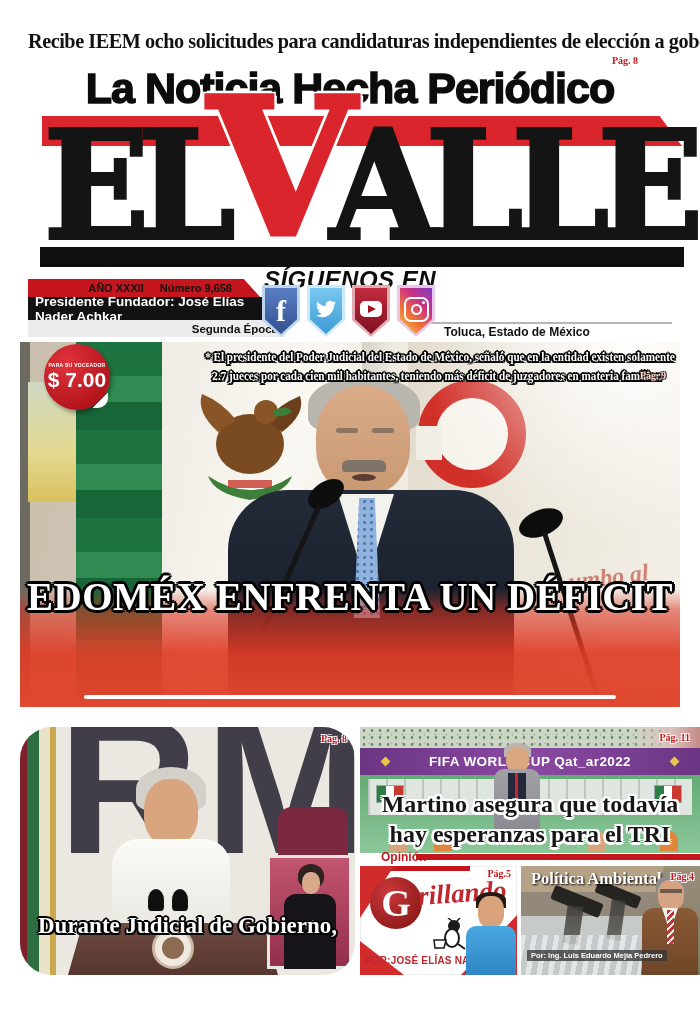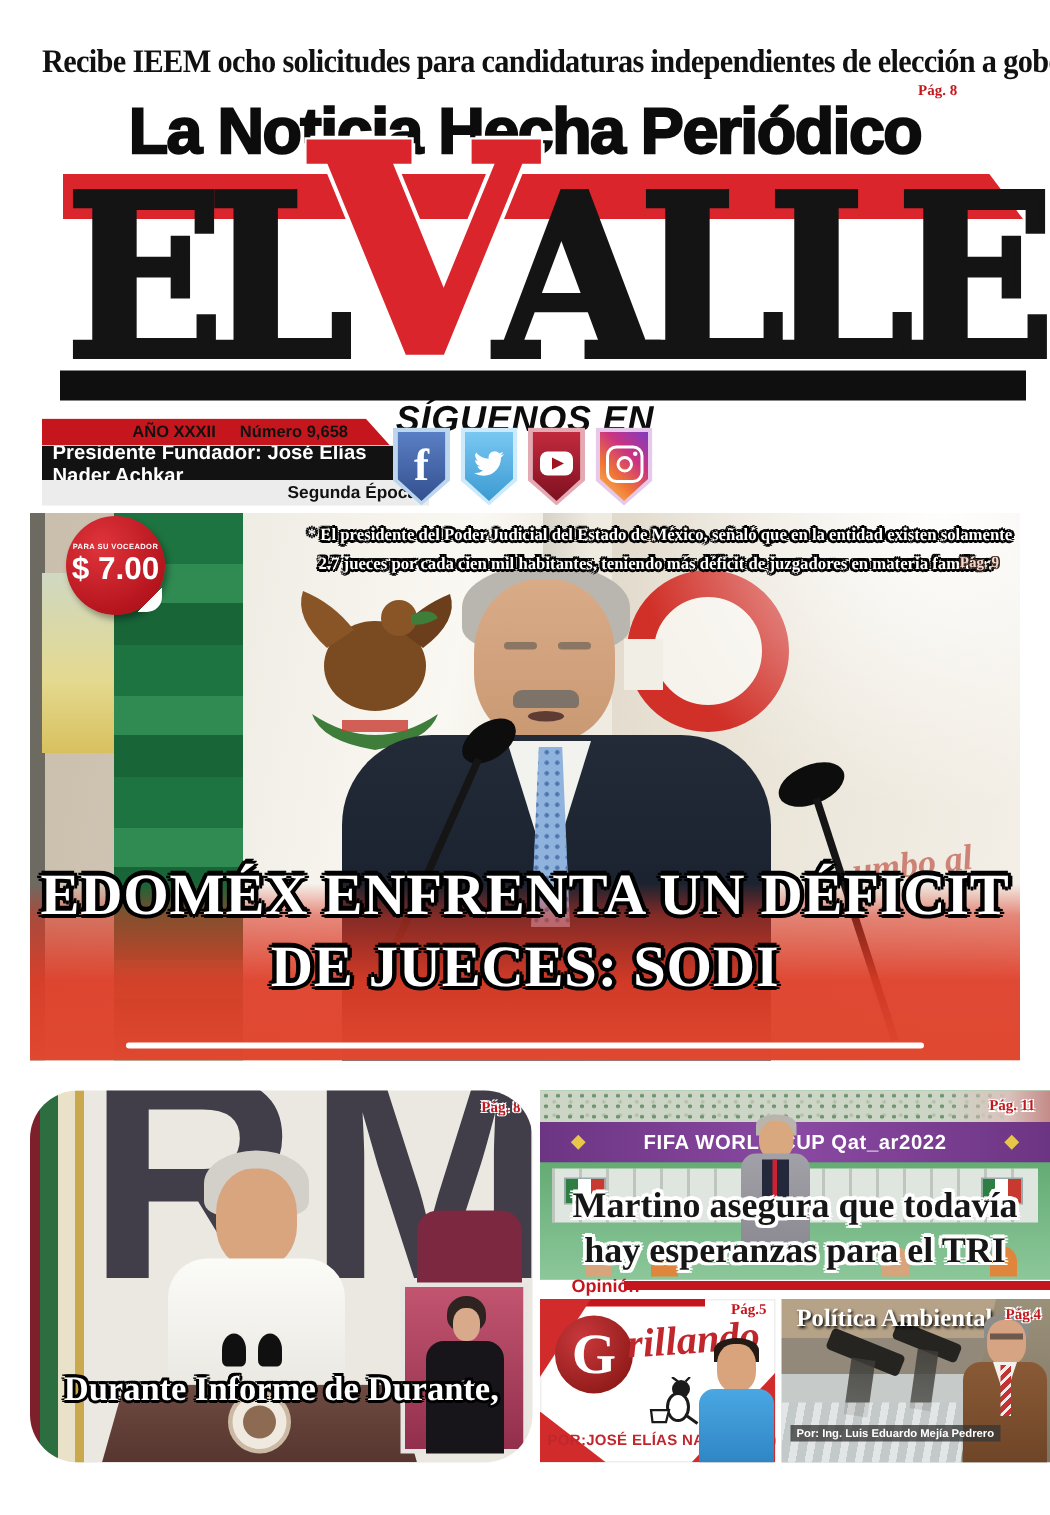--- a/index.html
+++ b/index.html
@@ -265,20 +265,23 @@
   <div class="abs bar bar-red-l">
     <span>AÑO XXXII</span>
     <span>Número 9,658</span>
   </div>
   <div class="abs bar bar-blk-l">
     <span>Presidente Fundador: José Elías Nader Achkar</span>
   </div>
   <div class="abs bar bar-gry-l">
     <span>Segunda Época</span>
   </div>
+  <div class="abs bar bar-wht-r">
+    <span>Toluca, Estado de México</span>
+  </div>
 
   <div id="social" class="abs">
     <div class="badge b-fb">
       <div class="inner">
           <span class="fb-f">f</span>
         </div>
     </div>
     <div class="badge b-tw">
       <div class="inner">
         <svg class="tw-bird" width="24" height="20" viewBox="0 0 24 24">
@@ -343,21 +346,20 @@
     </div>
 
     <div class="abs deck deck-1 ow">
       <span class="ln nowrap">* El presidente del Poder Judicial del Estado de México, señaló que en la entidad existen solamente</span>
       <span class="ln nowrap">2.7 jueces por cada cien mil habitantes, teniendo más déficit de juzgadores en materia familiar.</span>
     </div>
     <div class="abs redpg mp-pag" style="color:#f4d7c9;text-shadow:1px 1px 0 #3a2a24,-1px -1px 0 #3a2a24,1px -1px 0 #3a2a24,-1px 1px 0 #3a2a24;">Pág. 9</div>
 
     <div class="abs mp-red"></div>
     <div class="abs ctr nowrap mp-h1 ow-big">EDOMÉX ENFRENTA UN DÉFICIT</div>
-    <div class="abs ctr nowrap mp-h2 ow-big">DE JUECES: SODI</div>
     <div class="abs mp-line"></div>
   </div>
 
   <div id="amlo" class="abs">
     <div class="abs am-rm">RM</div>
     <div class="abs am-flag"></div>
     <div class="abs am-maroon"></div>
     <div class="abs am-hair"></div>
     <div class="abs am-head"></div>
     <div class="abs am-shirt"></div>
@@ -365,21 +367,21 @@
     <div class="abs am-mic2"></div>
     <div class="abs am-podium"></div>
     <div class="abs am-crest"></div>
     <div class="abs am-inset">
       <div class="abs in-hair"></div>
       <div class="abs in-face"></div>
       <div class="abs in-body"></div>
       <div class="abs in-hand"></div>
     </div>
     <div class="abs redpg am-pag">Pág. 8</div>
-    <div class="abs ctr nowrap am-h1 ow">Durante Informe de Durante,</div>
+    <div class="abs ctr nowrap am-h1 ow">Durante Judicial de Gobierno,</div>
   </div>
 
   <div id="martino" class="abs">
     <div class="abs wc-crowd"></div>
     <div class="abs wc-crowd-r"></div>
     <div class="abs wc-banner">
       <span>FIFA WORLD CUP Qat_ar2022</span>
       <span class="wc-dia" style="left:22px;"></span>
       <span class="wc-dia" style="right:22px;"></span>
     </div>

